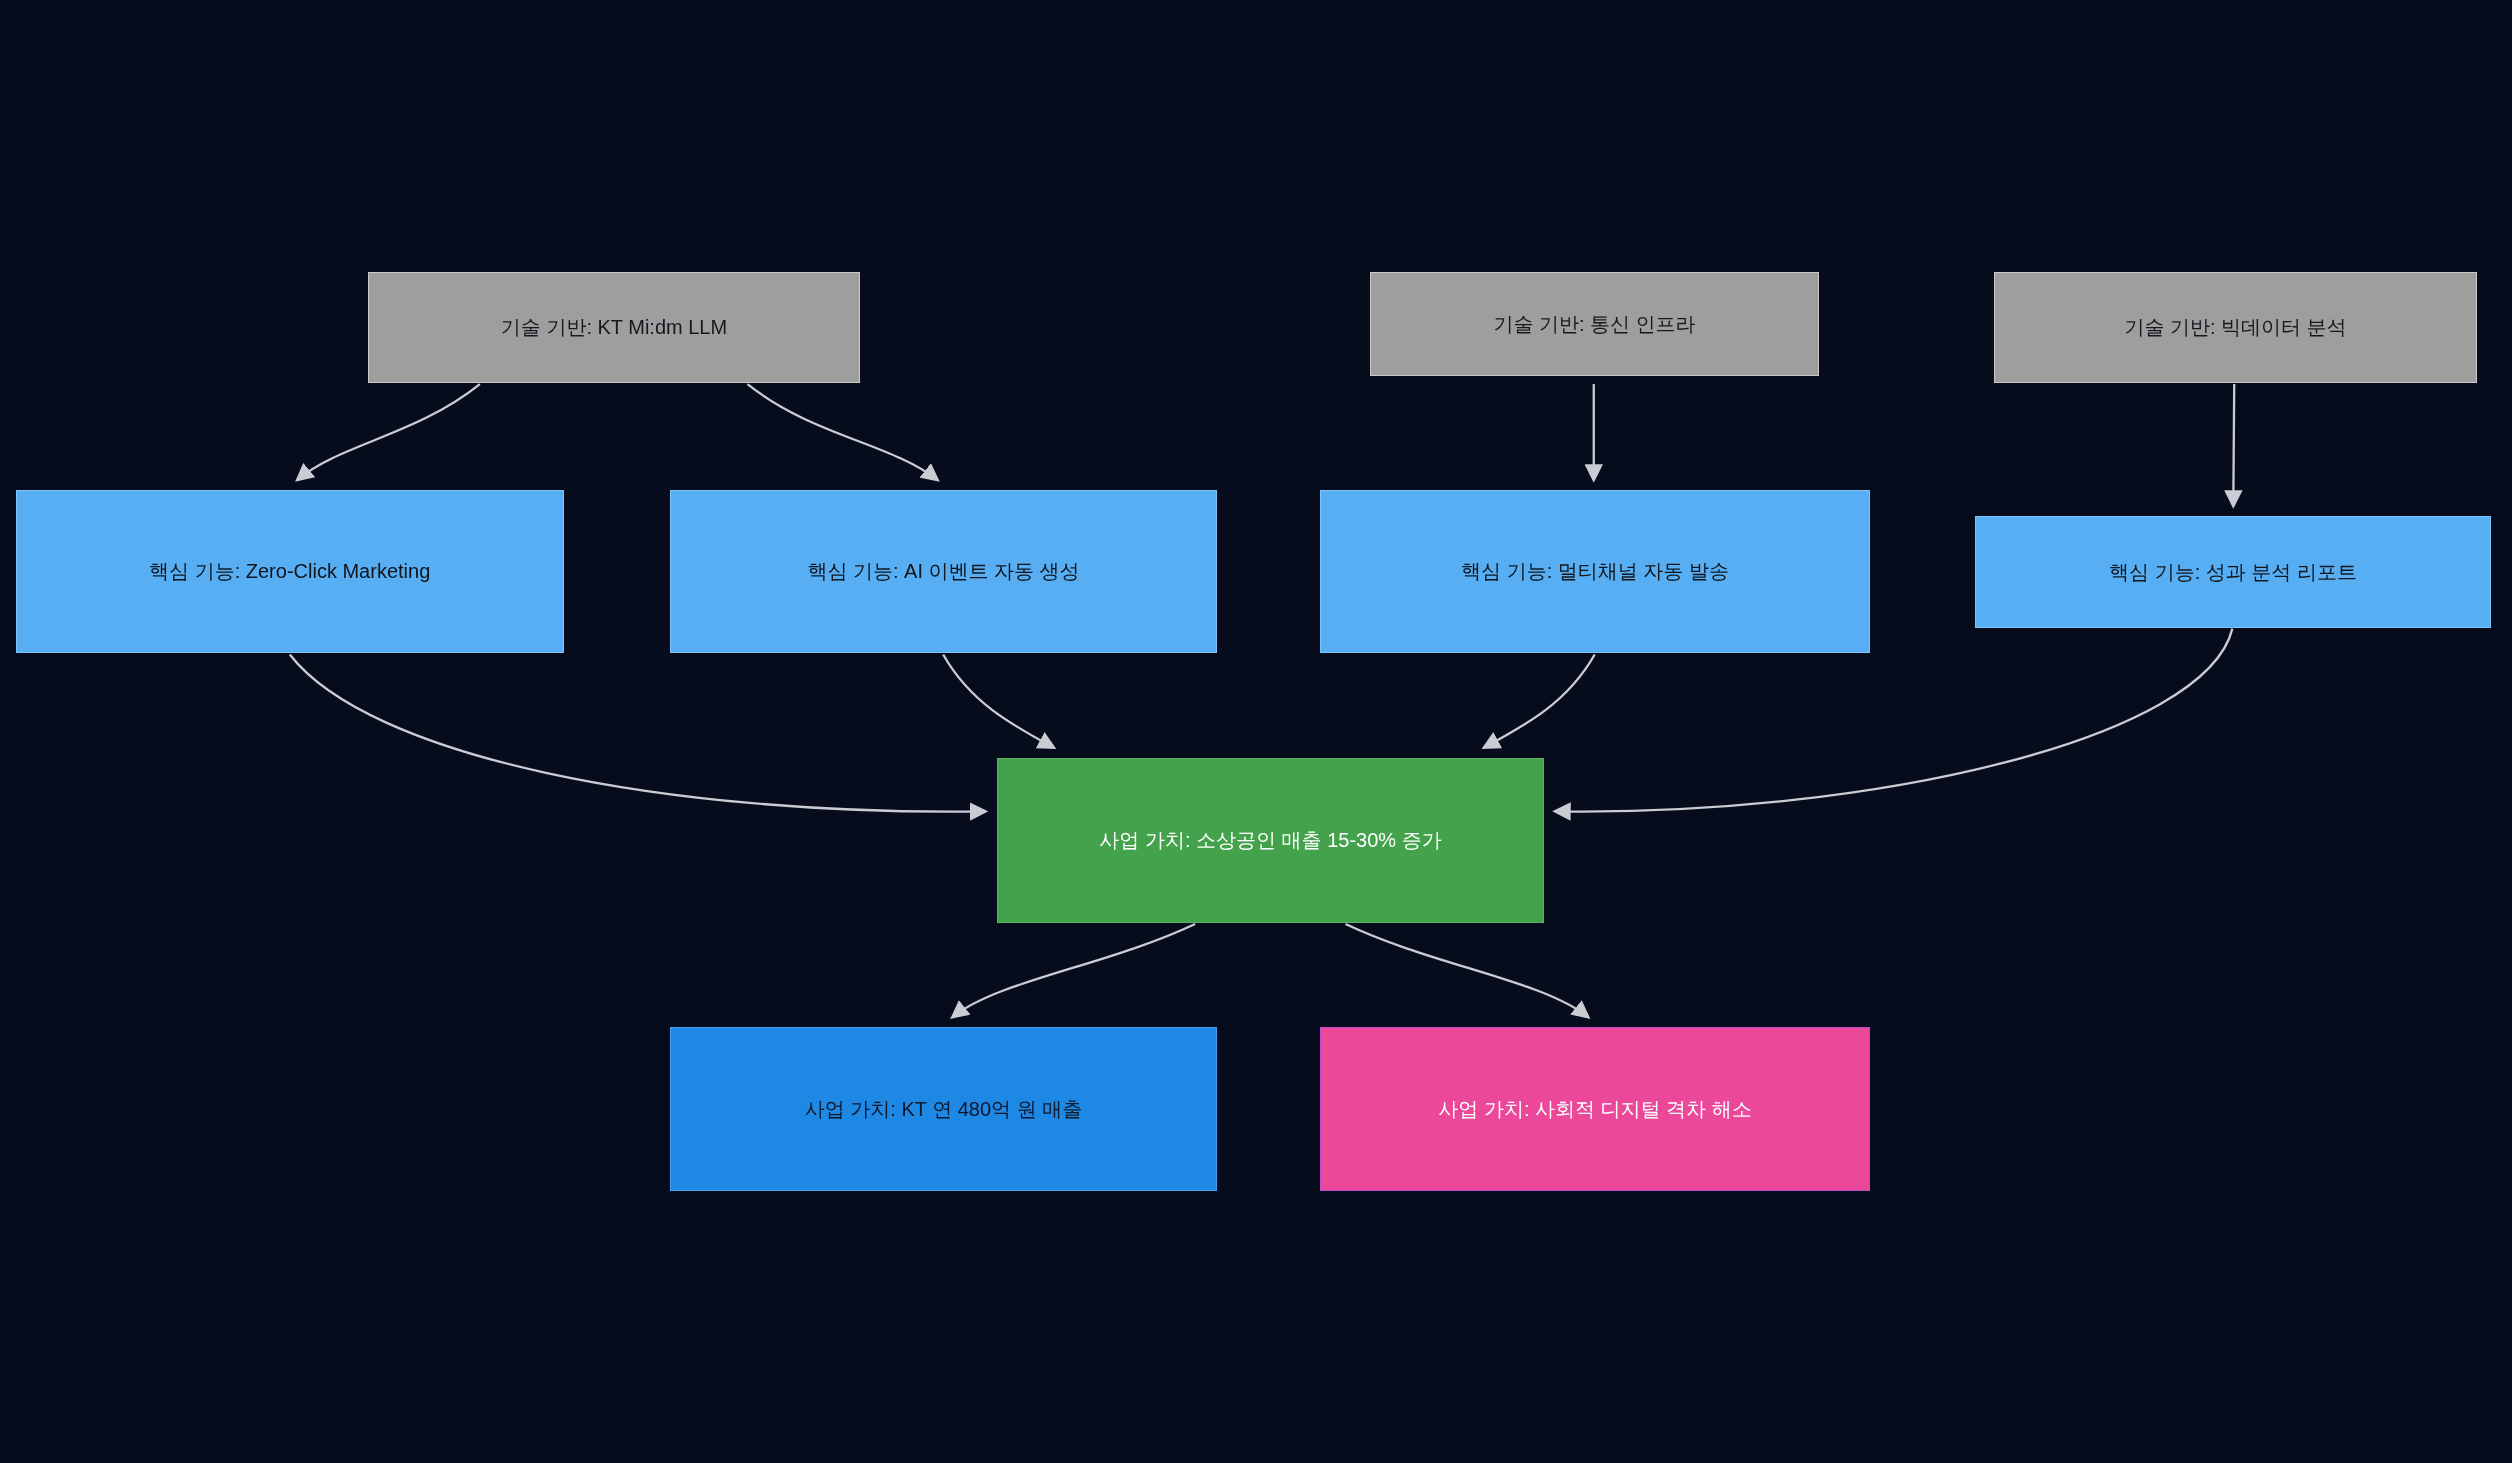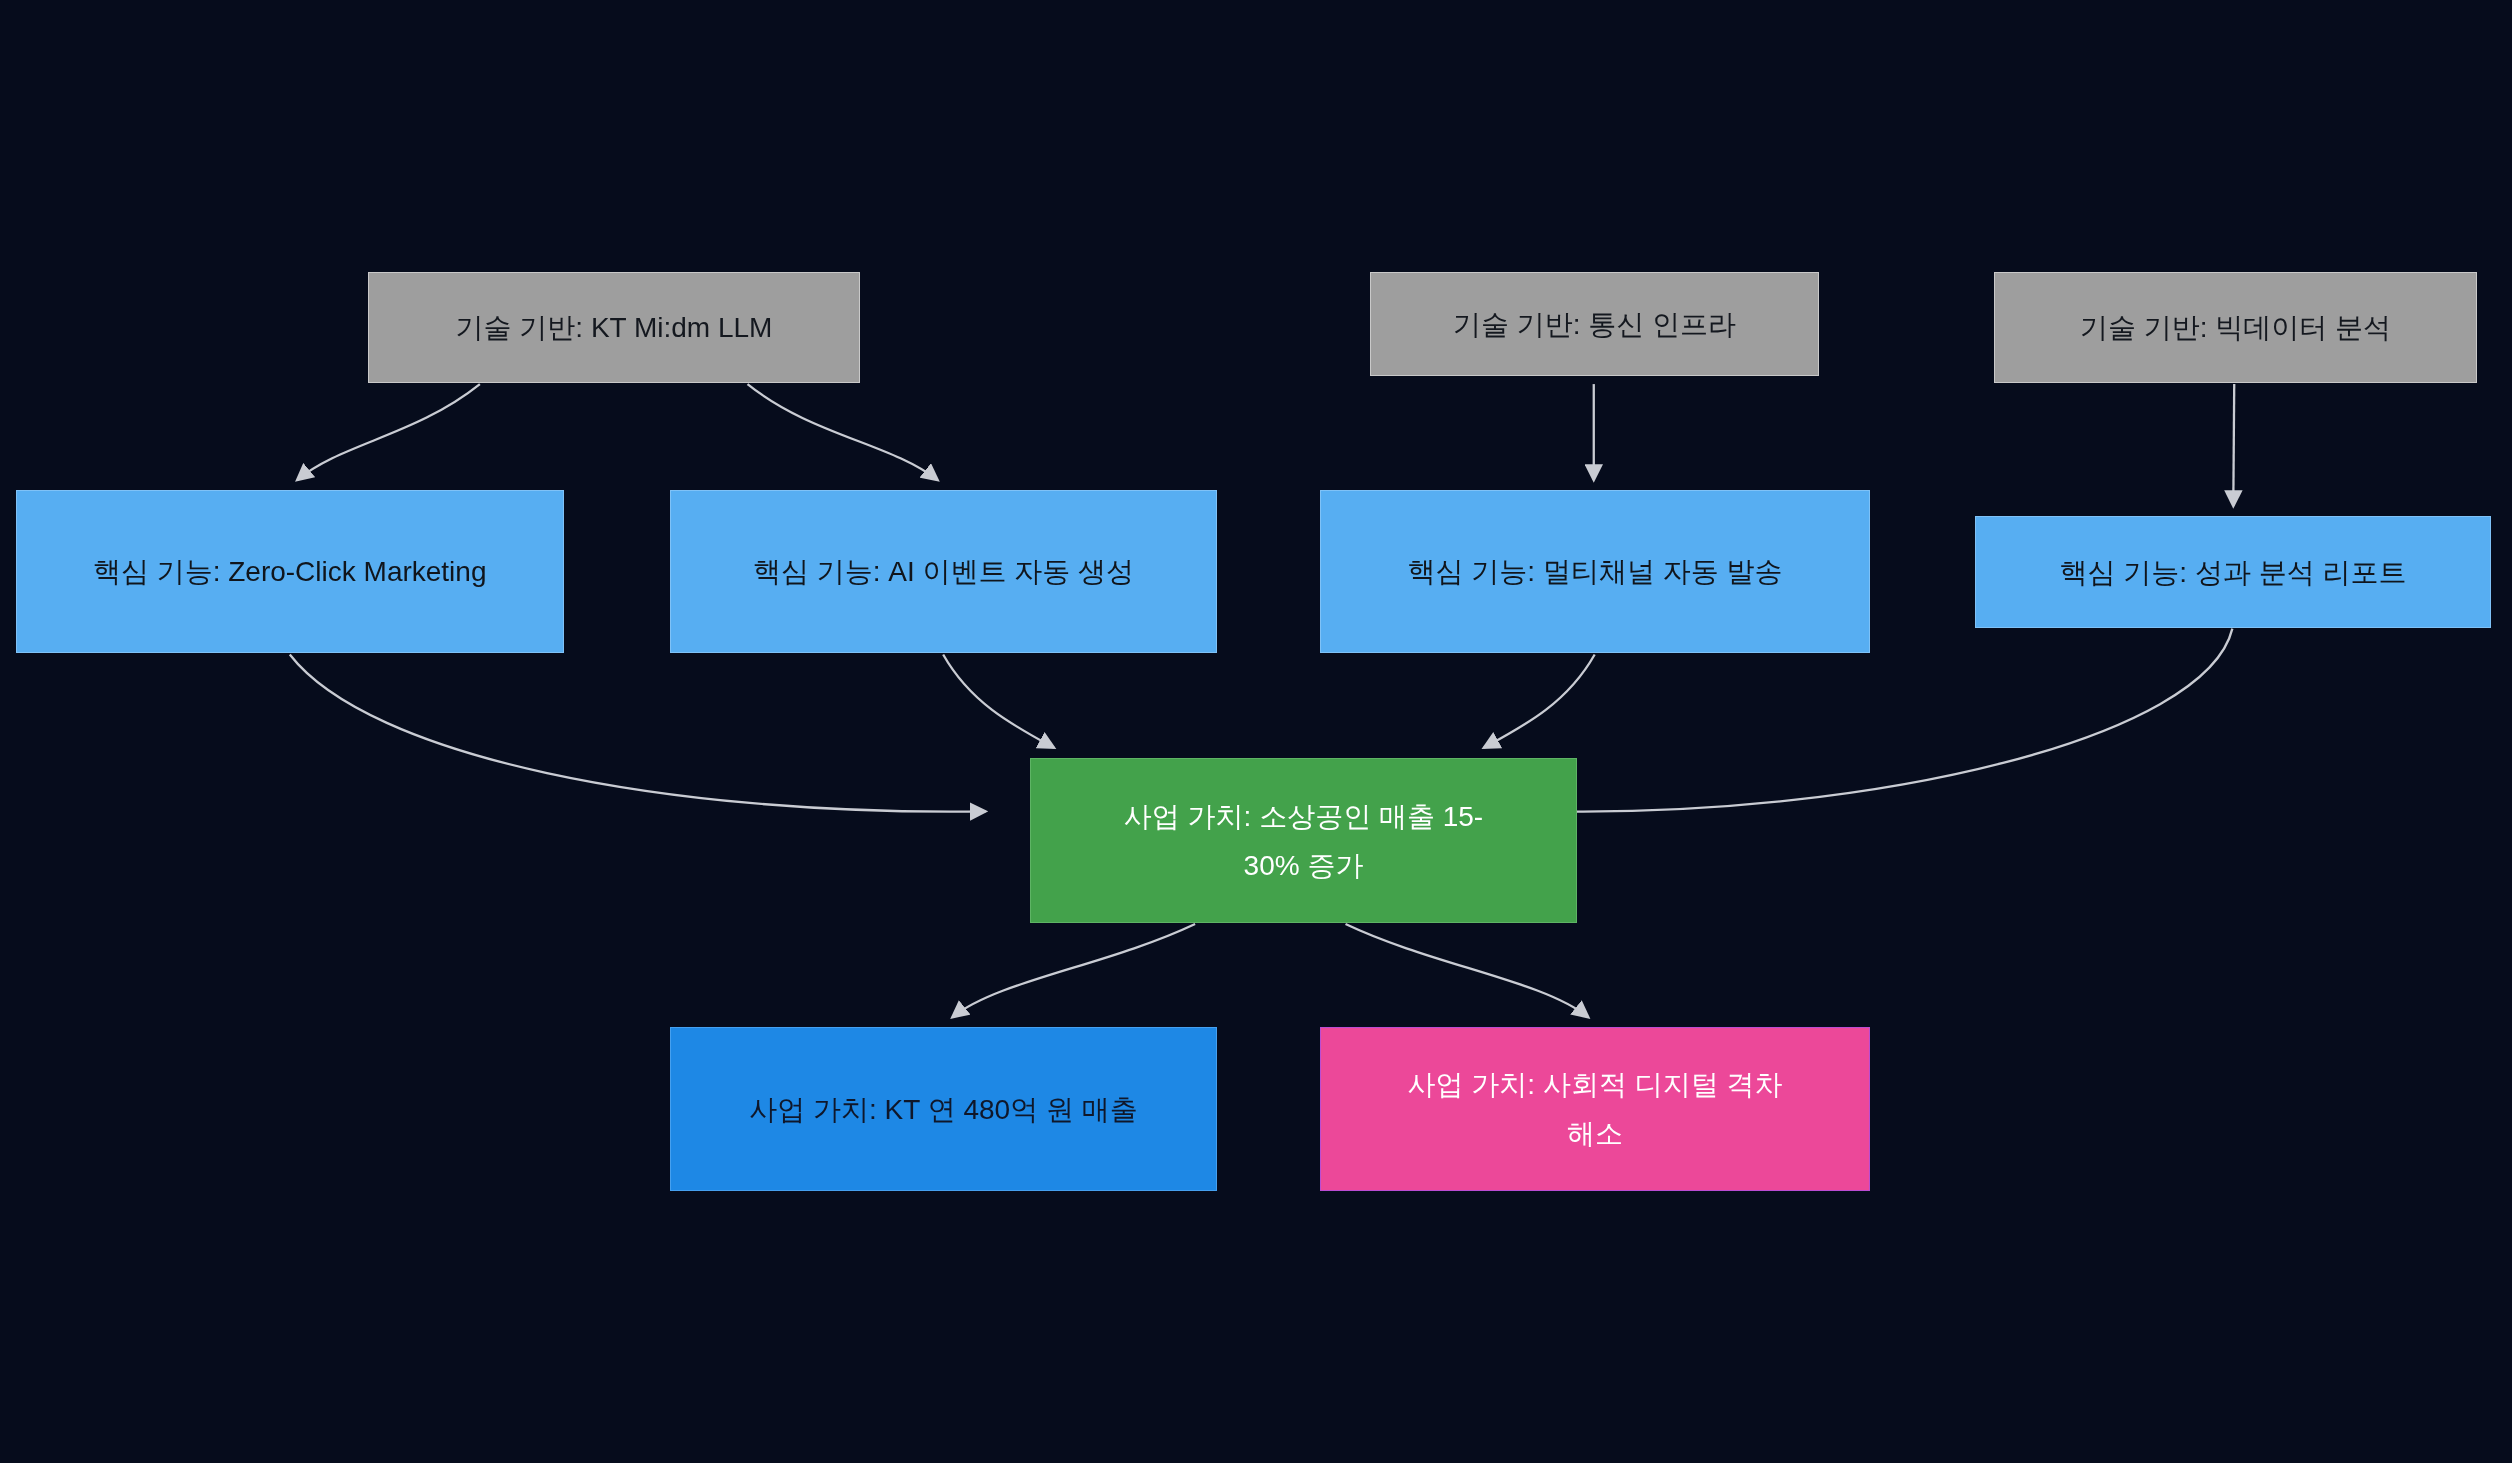--- a/index.html
+++ b/index.html
@@ -22,21 +22,21 @@
     height: 1464px;
     z-index: 1;
   }
   .node {
     position: absolute;
     z-index: 2;
     display: flex;
     align-items: center;
     justify-content: center;
     text-align: center;
-    font-size: 28px;
+    font-size: 20px;
     line-height: 1.75;
     box-sizing: border-box;
   }
   .node span { display: inline-block; }
   .tech {
     background: #9e9e9e;
     border: 0.9px solid #c9c9c9;
     color: #14181f;
     padding: 0 37px;
   }
@@ -44,21 +44,20 @@
     background: #57aef2;
     border: 0.9px solid #7fc2f7;
     color: #10151c;
     padding: 0 70px;
   }
   .val-green {
     background: #43a24b;
     border: 0.9px solid #5eb465;
     color: #ffffff;
     padding: 12px 68px;
-    margin-left: 33px;
   }
   .val-blue {
     background: #1e88e5;
     border: 0.9px solid #46a0ef;
     color: #0f172a;
     padding: 0 70px;
   }
   .val-purple {
     background: #ec4899;
     border: 0.9px solid #ba4cd2;

